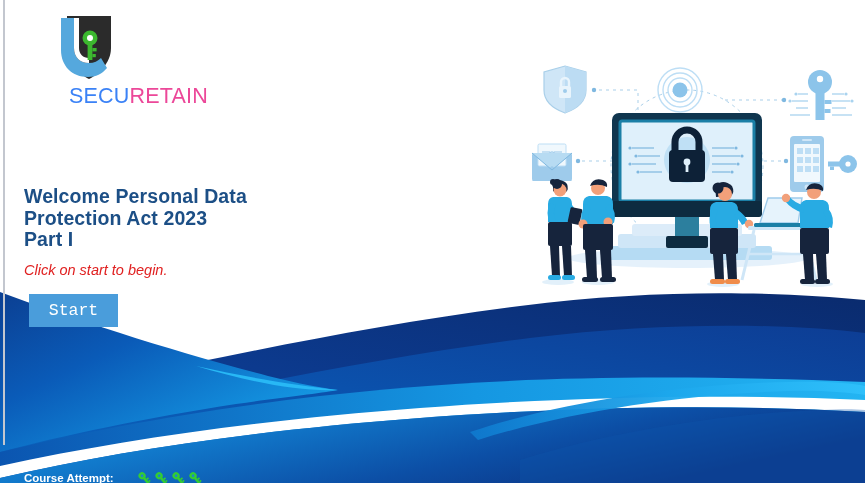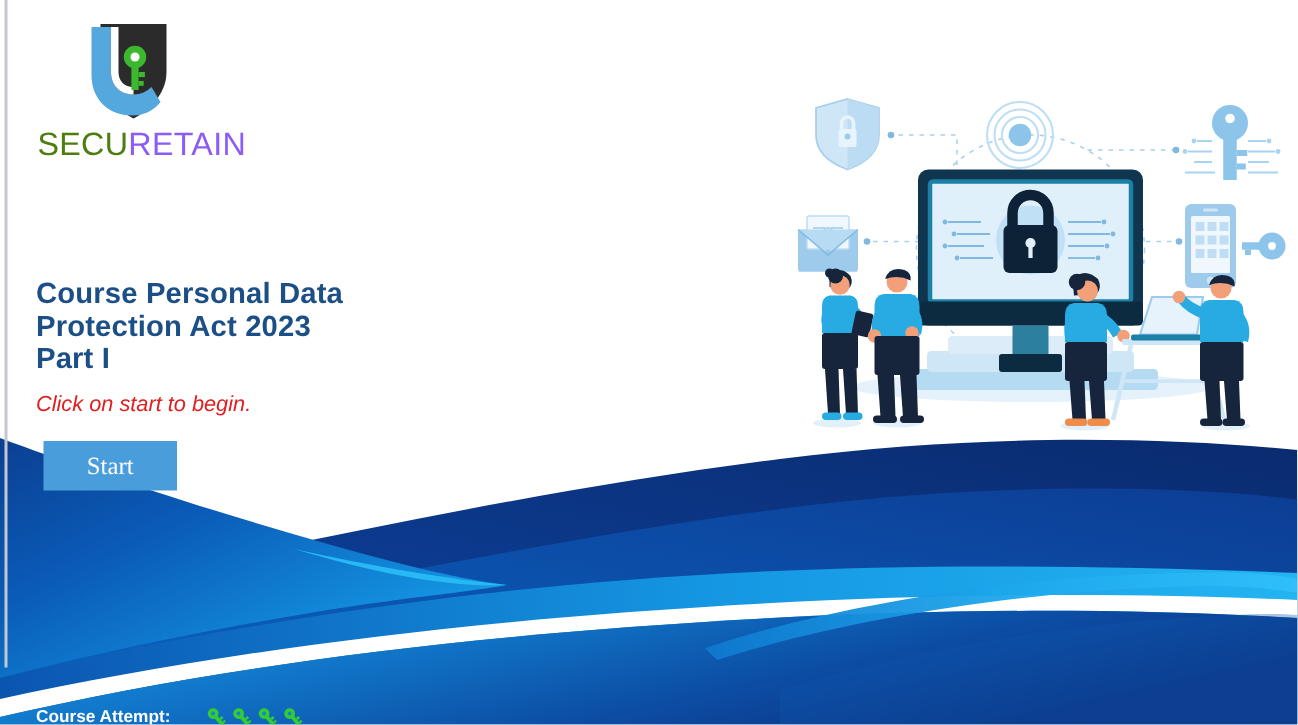--- a/index.html
+++ b/index.html
@@ -44,22 +44,22 @@
   .logo-mark { position: absolute; left: 24px; top: 0; width: 70px; height: 72px; }
   .logo-word {
     position: absolute;
     left: 0;
     top: 72px;
     font-size: 21.5px;
     font-weight: 400;
     letter-spacing: 0.2px;
     white-space: nowrap;
   }
-  .logo-word .secu { color: #4d7c0f; }
-  .logo-word .retain { color: #8b5cf6; }
+  .logo-word .secu { color: #3b82f6; margin-left: 44px; }
+  .logo-word .retain { color: #ec4899; }
 
   
   .welcome-line {
     position: absolute;
     left: 24px;
     top: 146px;
     font-size: 19px;
     color: #1f1f1f;
     letter-spacing: 0.1px;
   }
@@ -84,21 +84,21 @@
   }
   .start-button {
     position: absolute;
     left: 29px;
     top: 294px;
     width: 89px;
     height: 33px;
     background: #4a9ddb;
     border: none;
     color: #ffffff;
-    font-family: Liberation Serif, serif;
+    font-family: Liberation Mono, monospace;
     font-size: 16.5px;
     line-height: 33px;
     text-align: center;
     padding: 0;
     cursor: pointer;
   }
 
   
   .footer {
     position: absolute;
@@ -224,21 +224,21 @@
       <rect x="43.4" y="36" width="4.2" height="3.4" fill="#3cb82f"></rect>
       <rect x="43.4" y="42" width="3.4" height="3.2" fill="#3cb82f"></rect>
     </svg>
     <div class="logo-word">
       <span class="secu">SECU</span><span class="retain">RETAIN</span>
     </div>
   </div>
 
 
   <div class="course-title">
-    <div>Course Personal Data</div>
+    <div>Welcome Personal Data</div>
     <div>Protection Act 2023</div>
     <div>Part I</div>
   </div>
 
   <div class="click-hint">Click on start to begin.</div>
 
   <button class="start-button">Start</button>
 
   <svg class="illustration" viewBox="0 0 345 232">
 

